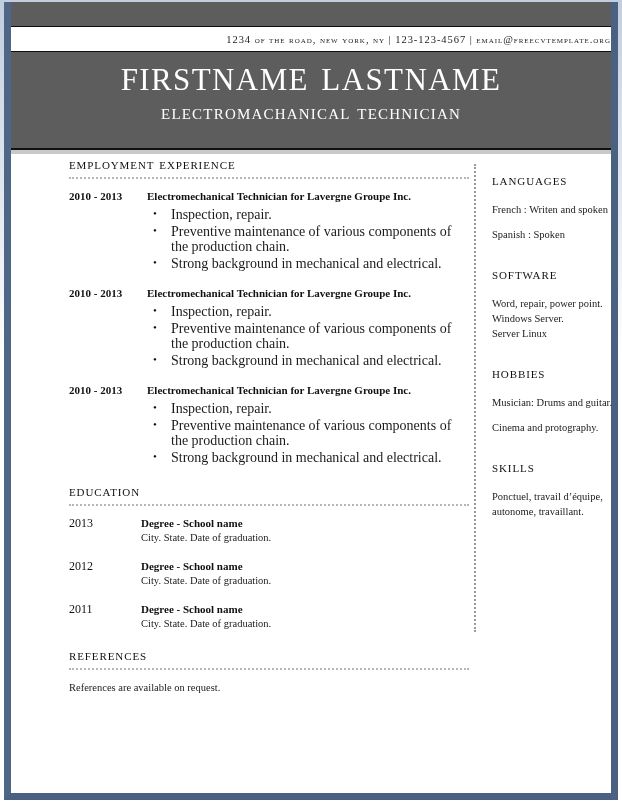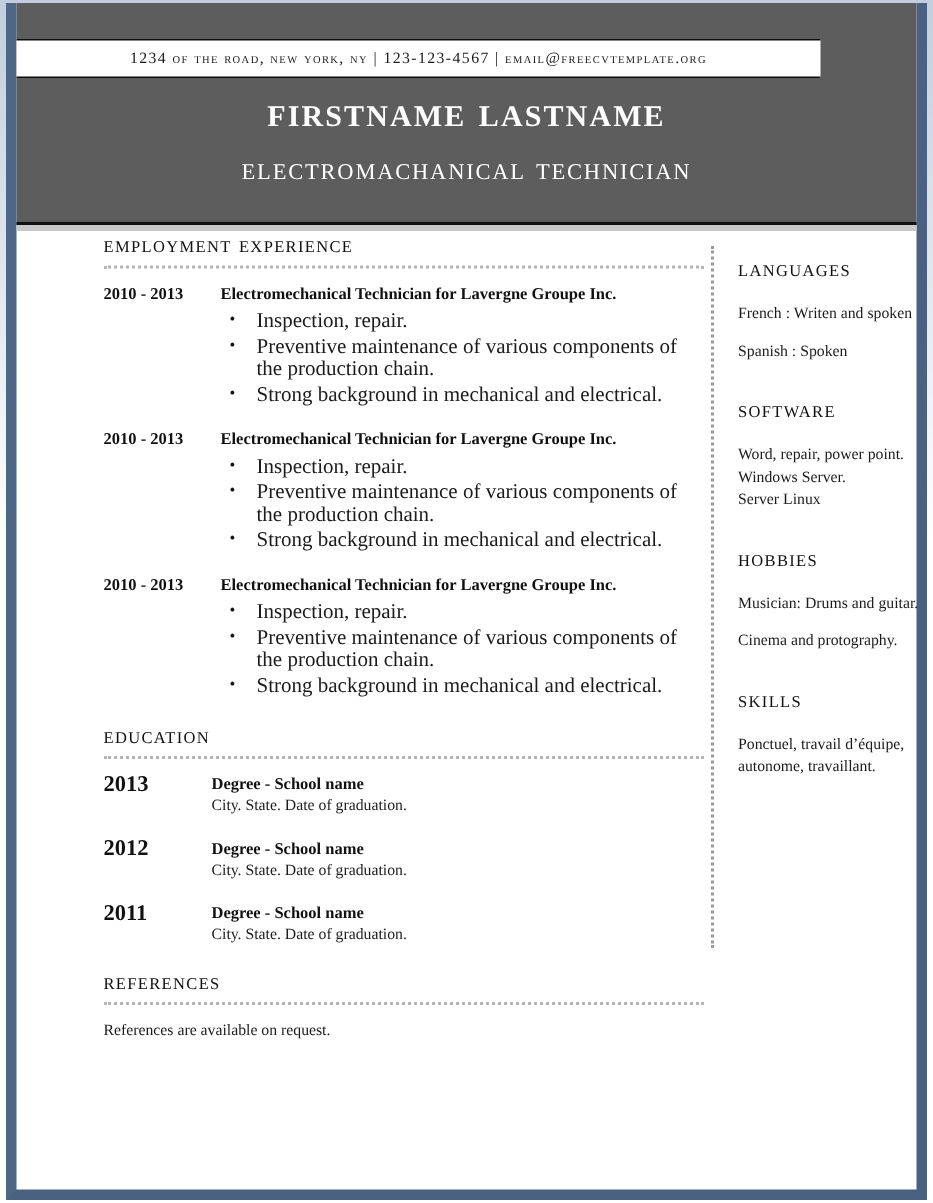--- a/index.html
+++ b/index.html
@@ -43,52 +43,52 @@
     position: absolute;
     left: 11px; top: 150px;
     width: 600px; height: 4px;
     background: #c9c9c9;
   }
 
   
   .contact-strip {
     position: absolute;
     left: 11px; top: 26px;
-    width: 536px;
+    width: 600px;
     height: 26px;
     background: #ffffff;
     border-top: 1px solid #0d0d0d;
     border-bottom: 1px solid #0d0d0d;
     display: flex;
     align-items: center;
-    justify-content: center;
+    justify-content: flex-end;
   }
   .contact-text {
     font-size: 10.5px;
     letter-spacing: 0.95px;
     color: #1b1b1b;
     font-variant: small-caps;
     text-transform: lowercase;
     white-space: nowrap;
   }
 
   .name-block {
     position: absolute;
     left: 11px; top: 56px;
     width: 600px;
     text-align: center;
     color: #ffffff;
   }
   .fullname {
-    font-size: 28px;
+    font-size: 44px;
     line-height: 40px;
     letter-spacing: 1.4px;
     font-variant: small-caps;
     text-transform: lowercase;
-    font-weight: bold;
+    font-weight: normal;
     margin: 0;
   }
   .jobtitle {
     font-size: 22px;
     line-height: 28px;
     letter-spacing: 1.2px;
     font-variant: small-caps;
     text-transform: lowercase;
     font-weight: normal;
     margin: 2px 0 0 0;
@@ -175,22 +175,22 @@
     left: 6px; top: -1px;
     font-size: 11px;
     color: #111;
   }
 
   
   .edu { display: flex; margin-bottom: 14px; }
   .edu-date {
     width: 72px;
     flex: 0 0 72px;
-    font-size: 15px;
-    font-weight: bold;
+    font-size: 12px;
+    font-weight: normal;
     color: #111;
     line-height: 15px;
   }
   .edu-body { flex: 1 1 auto; }
   .edu-title {
     font-size: 11px;
     font-weight: bold;
     color: #111;
     line-height: 15px;
     margin: 0;

